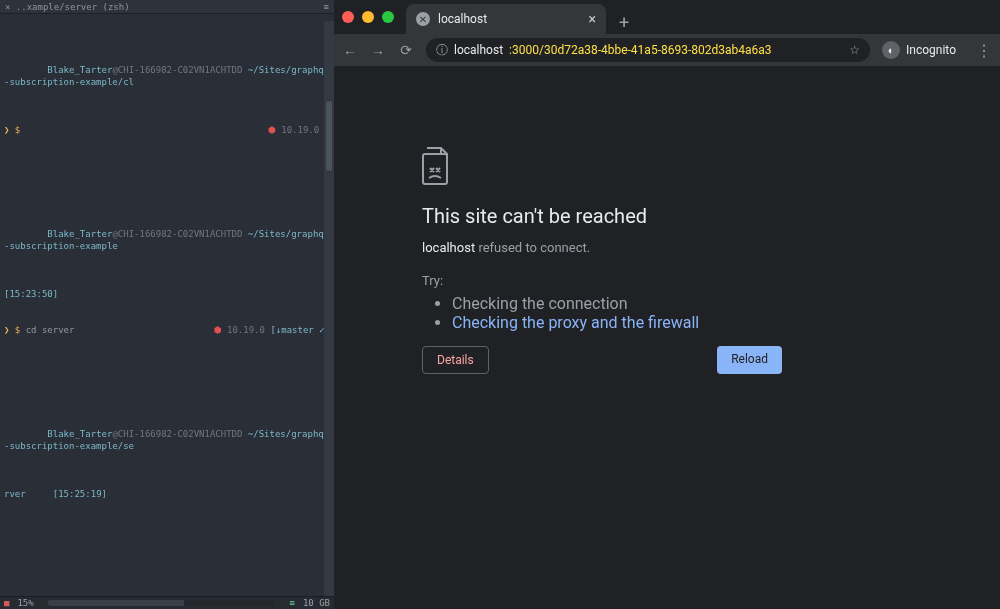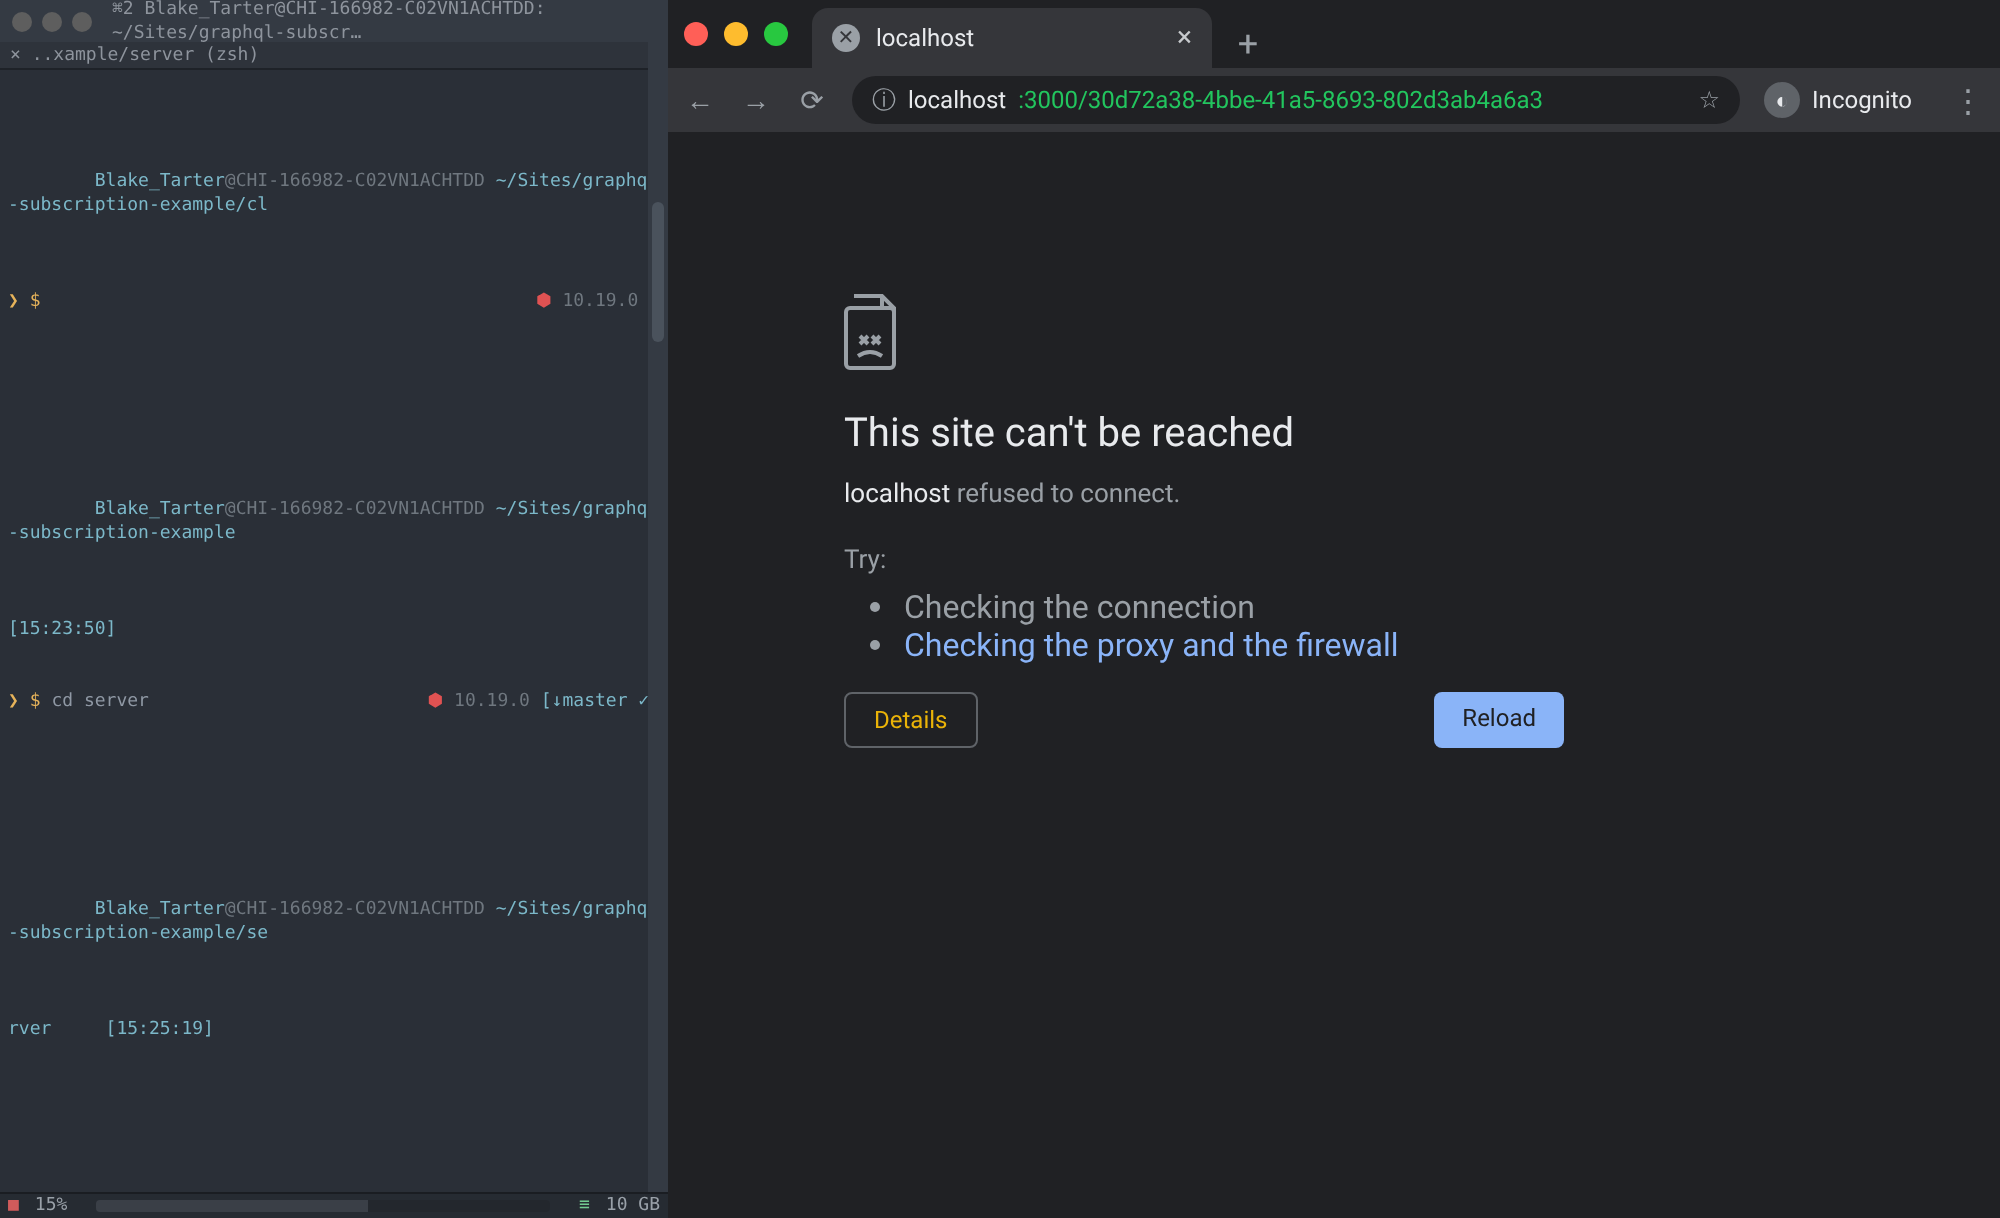--- a/index.html
+++ b/index.html
@@ -38,56 +38,48 @@
   .mb.r{background:#ff5f57;} .mb.y{background:#febc2e;} .mb.g{background:#28c840;}
   .tab{ width:200px; height:30px; background:#35363a; border-radius:8px 8px 0 0; display:flex;align-items:center;padding:0 10px;color:#e8eaed;font-size:12px;gap:8px;}
   .tab .fav{width:14px;height:14px;border-radius:50%;background:#9aa0a6;display:flex;align-items:center;justify-content:center;font-size:10px;color:#35363a;}
   .tab .ttl{flex:1;white-space:nowrap;overflow:hidden;text-overflow:ellipsis;}
   .tab .close{color:#c7cacd;font-size:14px;}
   .newtab{width:24px;height:24px;display:flex;align-items:center;justify-content:center;color:#9aa0a6;font-size:18px;margin-left:6px;}
   .toolbar{height:32px;background:#35363a;display:flex;align-items:center;padding:0 8px;gap:12px;}
   .tb-ic{color:#9aa0a6;font-size:14px;width:16px;text-align:center;}
   .omnibox{flex:1;height:24px;background:#202124;border-radius:12px;display:flex;align-items:center;padding:0 10px;color:#9aa0a6;font-size:12px;gap:6px;}
   .omnibox .host{color:#e8eaed;}
-  .omnibox .rest{color:#22c55e;}
+  .omnibox .rest{color:#fde047;}
   .omnibox .star{margin-left:auto;}
   .incognito{display:flex;align-items:center;gap:6px;color:#e8eaed;font-size:12px;}
   .inc-ic{width:18px;height:18px;border-radius:50%;background:#5f6368;display:flex;align-items:center;justify-content:center;font-size:11px;}
   .kebab{color:#9aa0a6;font-size:16px;margin-left:8px;}
 
   .page{ flex:1; background:#202124; color:#e8eaed; display:flex; justify-content:center; }
   .errwrap{ width:490px; margin-top:80px; position:relative;}
   .err-icon{ margin-bottom:18px; }
   .err-icon svg{ display:block;}
   .err-h1{ font-size:20px; color:#e8eaed; margin-bottom:12px; }
   .err-p1{ font-size:13px; color:#9aa0a6; margin-bottom:18px;}
   .err-p1 b{ color:#e8eaed; font-weight:normal;}
   .err-try{ font-size:13px; color:#9aa0a6; margin-bottom:6px;}
   .err-list{ font-size:16px; color:#9aa0a6; list-style:disc; padding-left:30px; margin-bottom:14px;}
   .err-list .lnk{ color:#8ab4f8; }
   .err-code{ font-size:11px; color:#9aa0a6; margin-bottom:36px;}
   .btn-row{ display:flex; justify-content:space-between; width:360px;}
   .btn{ font-size:12px; padding:6px 14px; border-radius:4px; }
-  .btn-details{ background:transparent; border:1px solid #5f6368; color:#eab308;}
+  .btn-details{ background:transparent; border:1px solid #5f6368; color:#fca5a5;}
   .btn-reload{ background:#8ab4f8; color:#202124; border:none;}
 </style>
 </head>
 <body>
 
 <div class="root">
 
   <div class="term">
-    <div class="term-titlebar">
-      <div class="traffic">
-        <div class="dot red"></div>
-        <div class="dot yel"></div>
-        <div class="dot grn"></div>
-      </div>
-      <span class="titlebar-text">⌘2   Blake_Tarter@CHI-166982-C02VN1ACHTDD: ~/Sites/graphql-subscr…</span>
-    </div>
 
     <div class="pane-tab">
       <span>×  ..xample/server (zsh)</span>
       <span style="margin-left:auto" class="menuicon">≡</span>
     </div>
 
     <div class="pane-body">
       
       <div>
         <span class="g-user">Blake_Tarter</span><span class="g-host">@</span><span class="g-host">CHI-166982-C02VN1ACHTDD</span><span class="g-path"> ~/Sites/graphql-subscription-example/cl</span>

